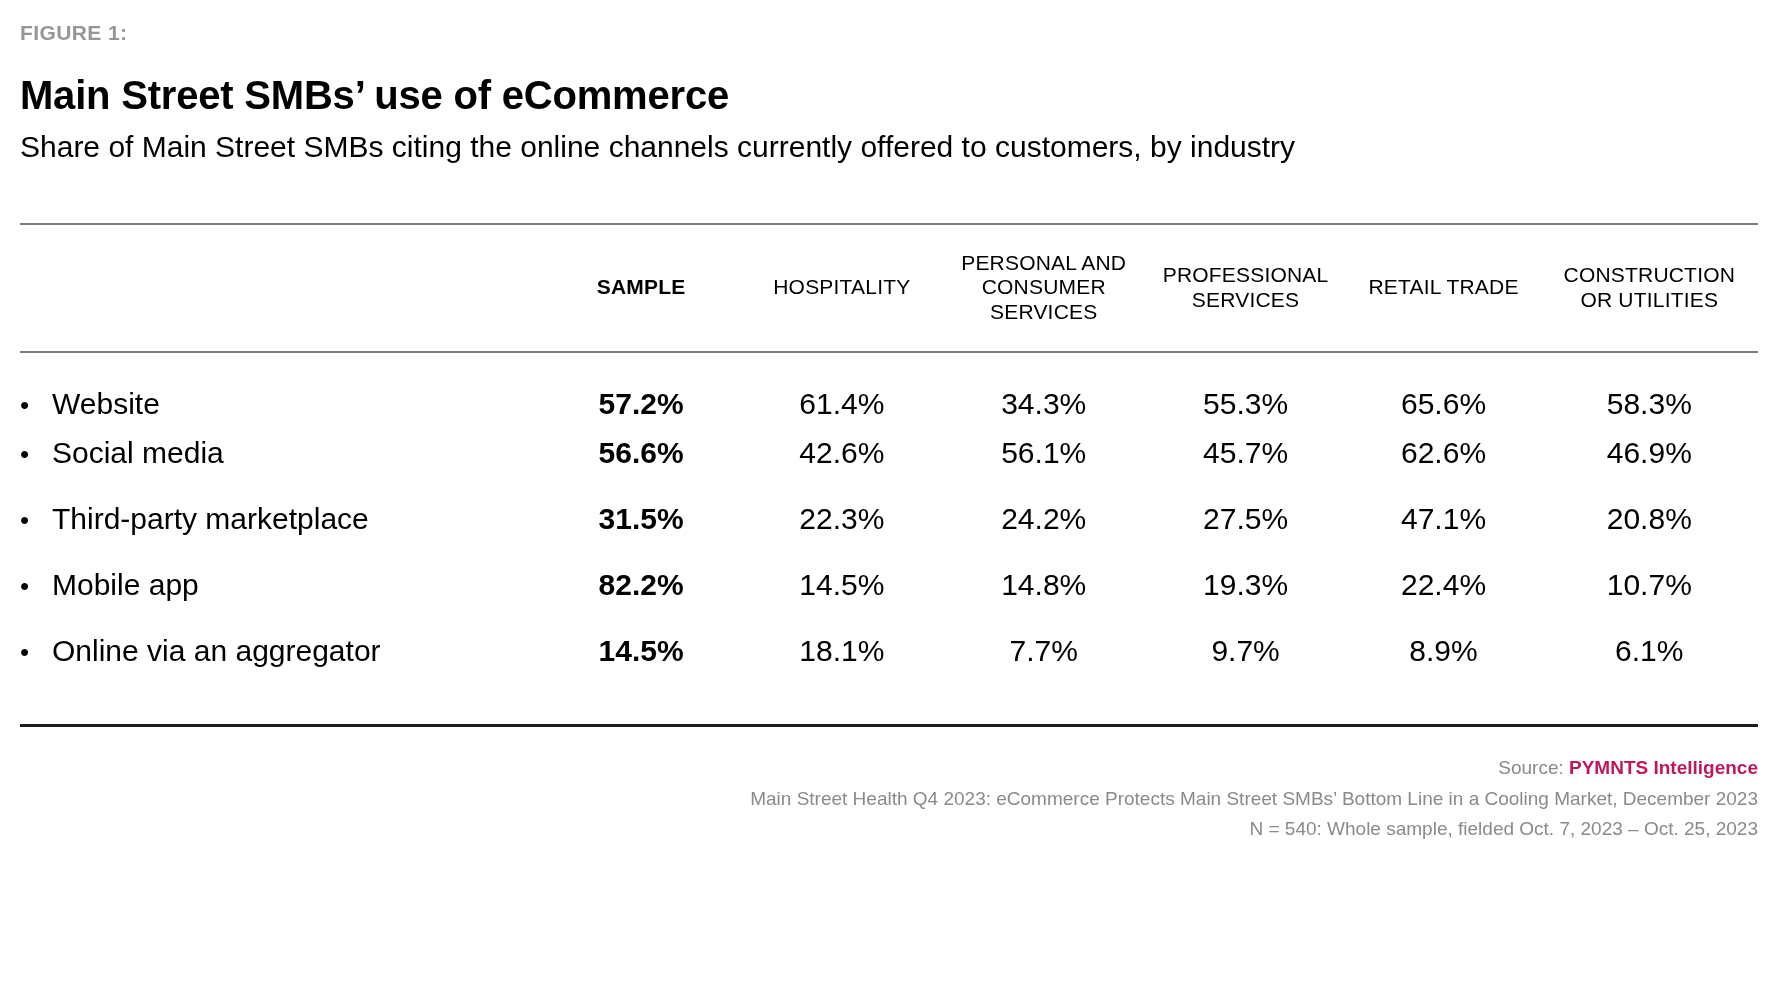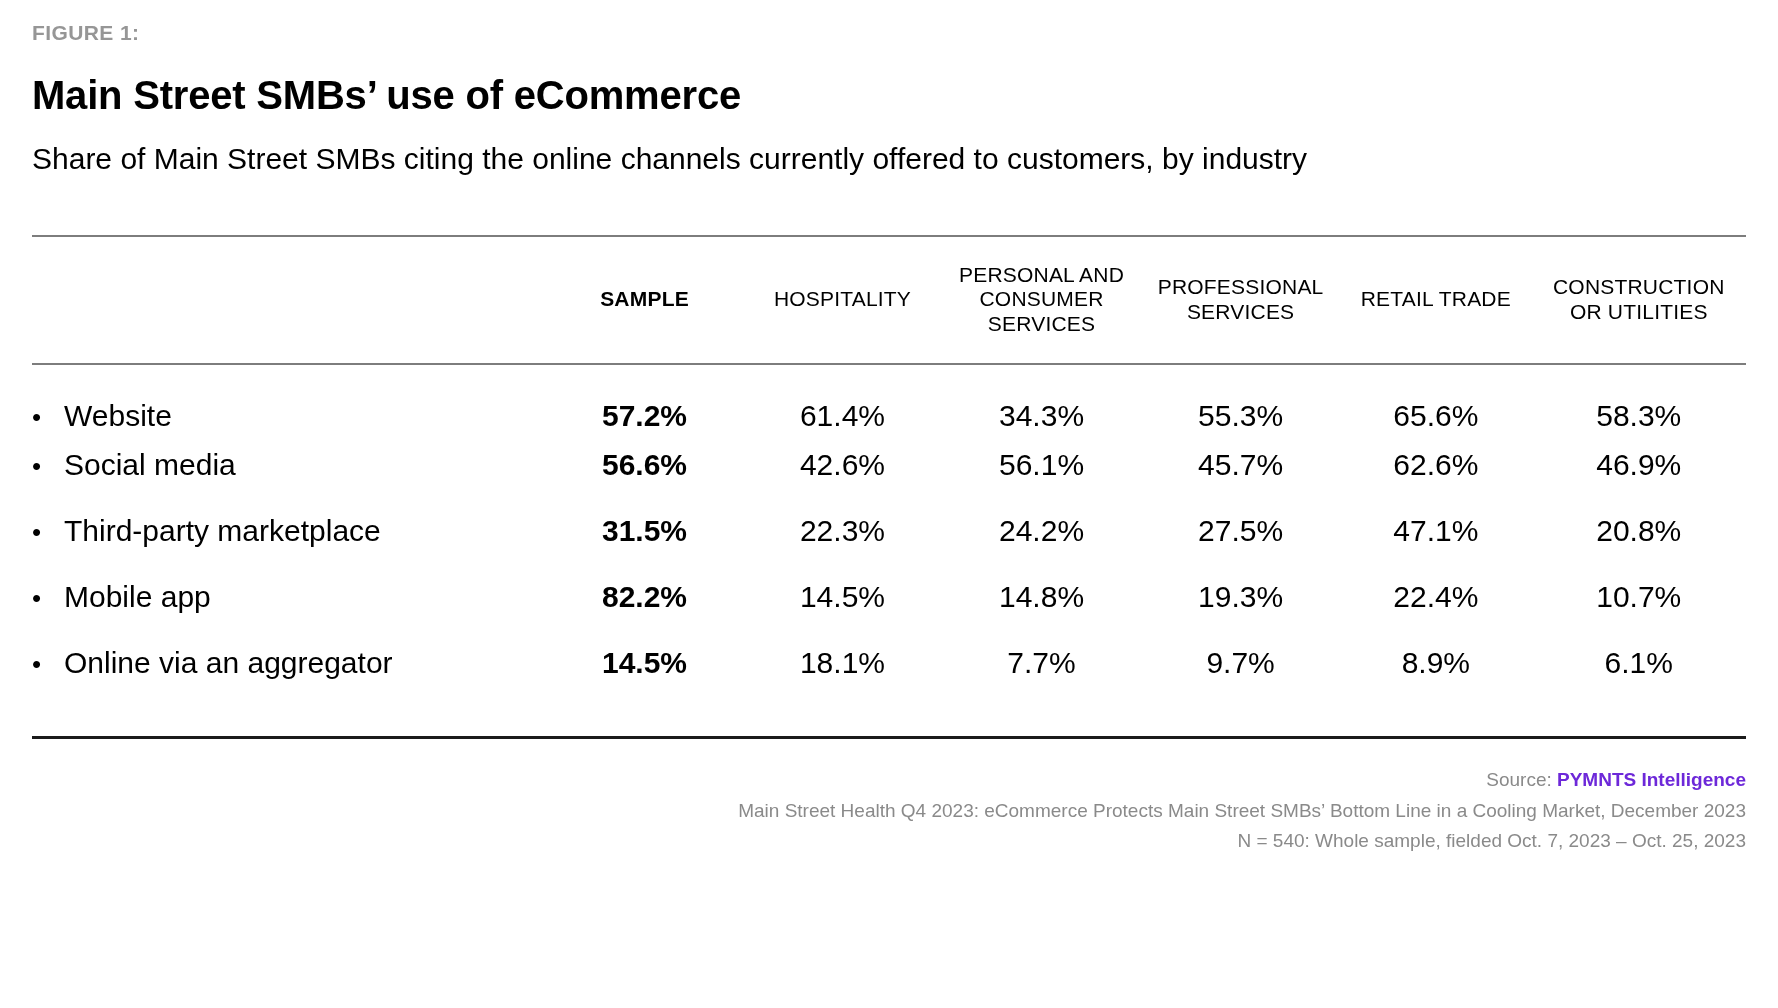--- a/index.html
+++ b/index.html
@@ -13,21 +13,21 @@
   body {
     font-family: "Liberation Sans", sans-serif;
     color: #000000;
     -webkit-font-smoothing: antialiased;
   }
 
   .figure {
     position: relative;
     width: 1778px;
     height: 956px;
-    padding: 0 32px;
+    padding: 0 20px;
     background: #ffffff;
     overflow: hidden;
   }
 
   
   .fig-label {
     font-size: 21px;
     font-weight: bold;
     letter-spacing: 0.4px;
     color: #969696;
@@ -41,21 +41,21 @@
     color: #000000;
     margin-top: 27px;
     line-height: 1.15;
     letter-spacing: -0.2px;
   }
 
   .fig-subtitle {
     font-size: 30px;
     font-weight: 400;
     color: #000000;
-    margin-top: 22px;
+    margin-top: 10px;
     line-height: 1.28;
     max-width: 1420px;
   }
 
   
   .table-wrap {
     margin-top: 56px;
   }
 
   table.data-table {
@@ -142,21 +142,21 @@
 
   
   .footnotes {
     margin-top: 26px;
     text-align: right;
     color: #8a8a8a;
     font-size: 19px;
     line-height: 1.62;
   }
   .footnotes .source-line .source-label { font-weight: 400; text-align: right; }
-  .footnotes .source-line .source-name { font-weight: bold; color: #6d28d9; }
+  .footnotes .source-line .source-name { font-weight: bold; color: #be185d; }
   .footnotes .cite-line,
   .footnotes .sample-line { font-weight: 400; }
 </style>
 </head>
 <body>
 
 <div class="figure">
 
   <div class="fig-label">FIGURE 1:</div>
 

